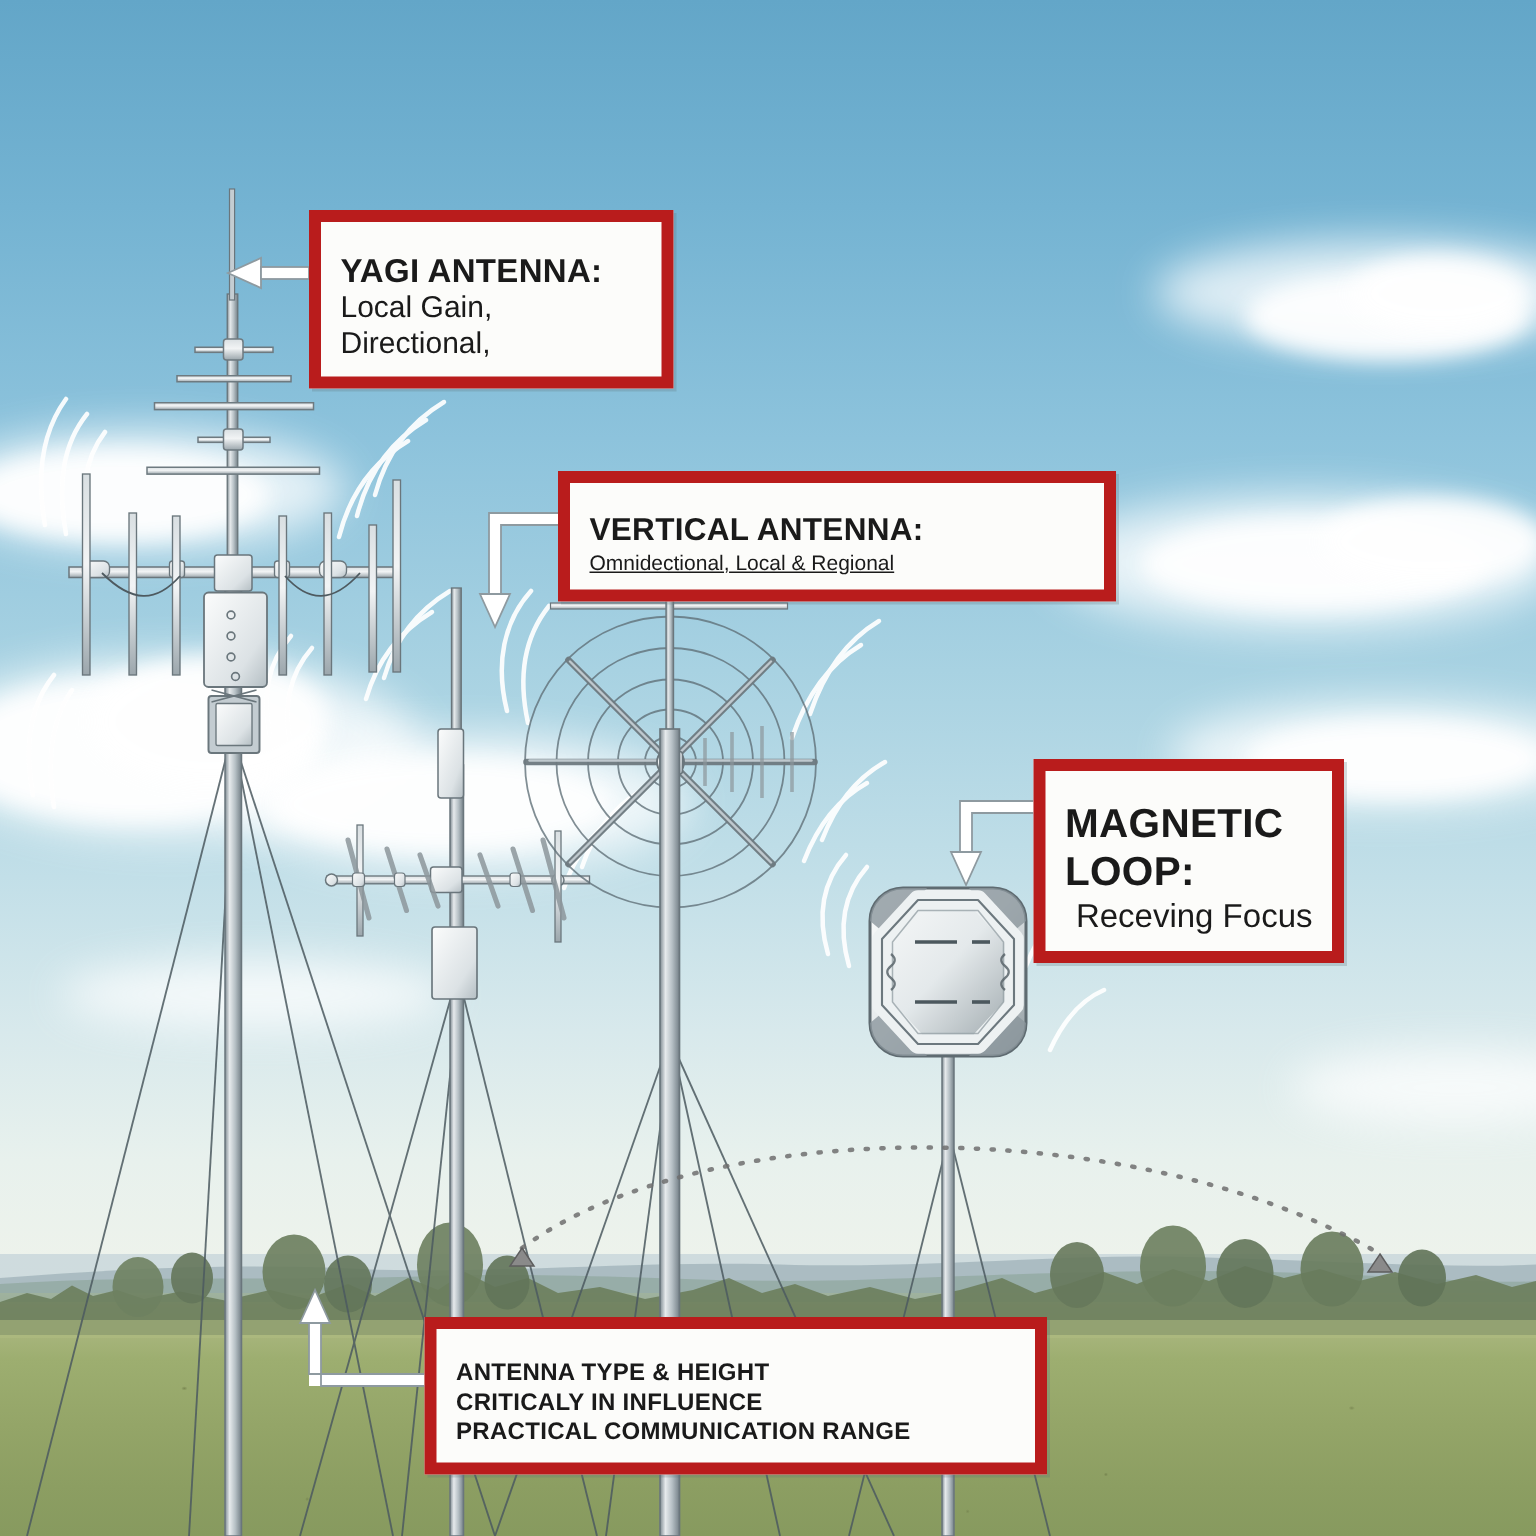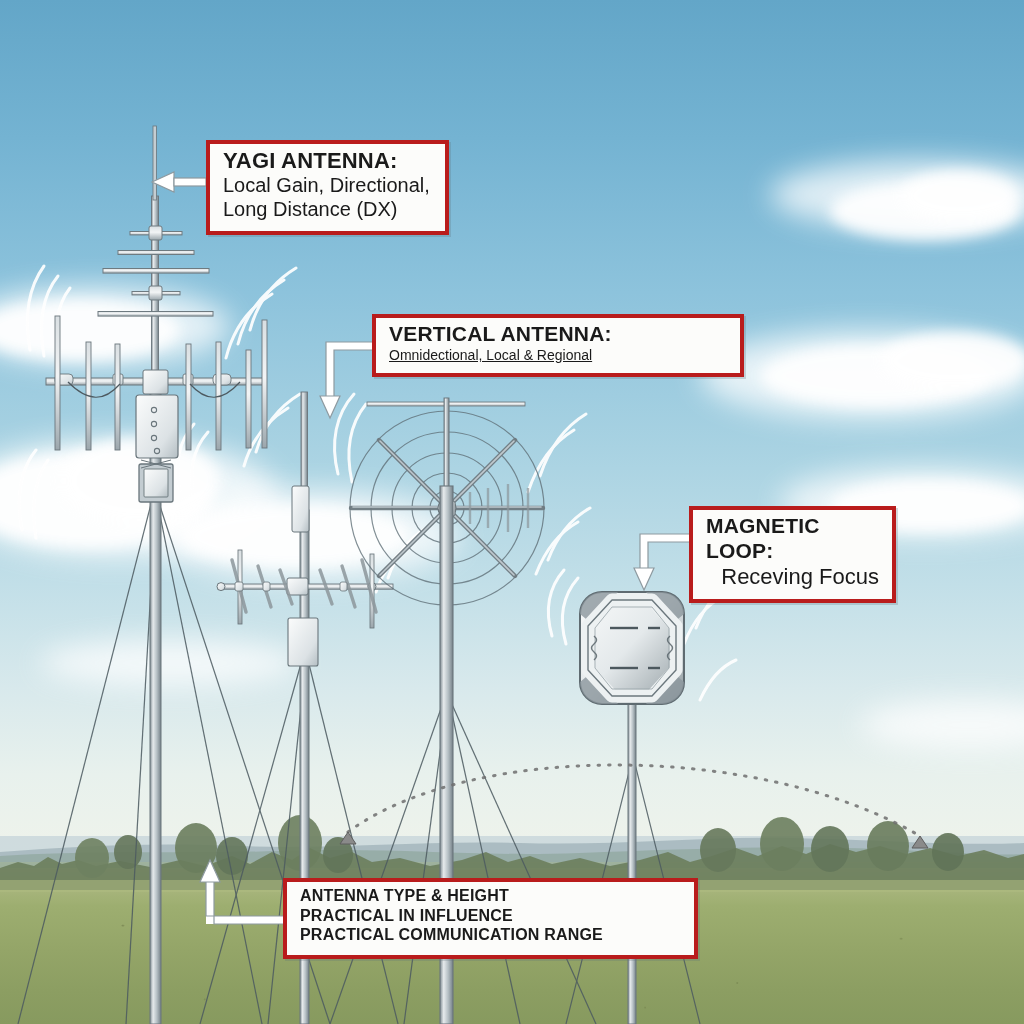--- a/index.html
+++ b/index.html
@@ -41,37 +41,37 @@
       radial-gradient(ellipse 2px 2px at 72% 75%, rgba(90,100,55,.5), transparent 70%),
       radial-gradient(ellipse 3px 2px at 88% 48%, rgba(90,100,55,.45), transparent 70%),
       radial-gradient(ellipse 2px 2px at 20% 85%, rgba(95,105,60,.4), transparent 70%),
       radial-gradient(ellipse 2px 2px at 63% 90%, rgba(95,105,60,.4), transparent 70%);
     opacity:.9;pointer-events:none;
   }
   
   .label{
     position:absolute;
     background:#FCFCFA;
-    border:4px solid #b91c1c;
+    border:8px solid #b91c1c;
     box-shadow:2px 2px 0 rgba(90,110,120,.25);
-    padding:4px 13px 10px 13px;
+    padding:20px 13px 10px 13px;
     box-sizing:border-box;
     line-height:1.18;
     color:#1A1A1A;
   }
   .label .hd{font-weight:bold;letter-spacing:.2px;}
   .label .bd{font-weight:bold;}
   .lbl-yagi{left:206px;top:140px;width:243px;}
   .lbl-yagi .hd{font-size:22px;}
   .lbl-yagi .bd{font-size:20px;font-weight:normal;}
   .lbl-vert{left:372px;top:314px;width:372px;}
   .lbl-vert .hd{font-size:21px;}
   .lbl-vert .bd{font-size:14px;font-weight:normal;text-decoration:underline;}
   .lbl-loop{left:689px;top:506px;width:207px;}
-  .lbl-loop .hd{font-size:21px;}
+  .lbl-loop .hd{font-size:27px;}
   .lbl-loop .bd{font-size:22px;font-weight:normal;text-align:right;}
   .lbl-bottom{left:283px;top:878px;width:415px;}
   .lbl-bottom .hd{font-size:16px;line-height:1.22;}
   
   svg.layer{position:absolute;left:0;top:0;width:1024px;height:1024px;overflow:visible;}
   .noclick{pointer-events:none;}
 </style>
 </head>
 <body>
 
@@ -406,32 +406,31 @@
     <g>
       <path d="M283,920 L210,920 L210,878" fill="none" stroke="#FFFFFF" stroke-width="8"></path>
       <path d="M283,916 L206,916 L206,878 M283,924 L214,924 L214,878" fill="none" stroke="#8E9AA0" stroke-width="1.2"></path>
       <polygon points="210,860 200,882 220,882" fill="#FFFFFF" stroke="#8E9AA0" stroke-width="1.2"></polygon>
     </g>
   </svg>
 
   <div class="label lbl-yagi">
     <div class="hd">YAGI ANTENNA:</div>
     <div class="bd">Local Gain, Directional,</div>
-    <div class="bd">Long Distance (DX)</div>
   </div>
 
   <div class="label lbl-vert">
     <div class="hd">VERTICAL ANTENNA:</div>
     <div class="bd">Omnidectional, Local &amp; Regional</div>
   </div>
 
   <div class="label lbl-loop">
     <div class="hd">MAGNETIC LOOP:</div>
     <div class="bd">Receving Focus</div>
   </div>
 
   <div class="label lbl-bottom">
     <div class="hd">ANTENNA TYPE &amp; HEIGHT</div>
-    <div class="hd">PRACTICAL IN INFLUENCE</div>
+    <div class="hd">CRITICALY IN INFLUENCE</div>
     <div class="hd">PRACTICAL COMMUNICATION RANGE</div>
   </div>
 
 </div>
 
 </body></html>

